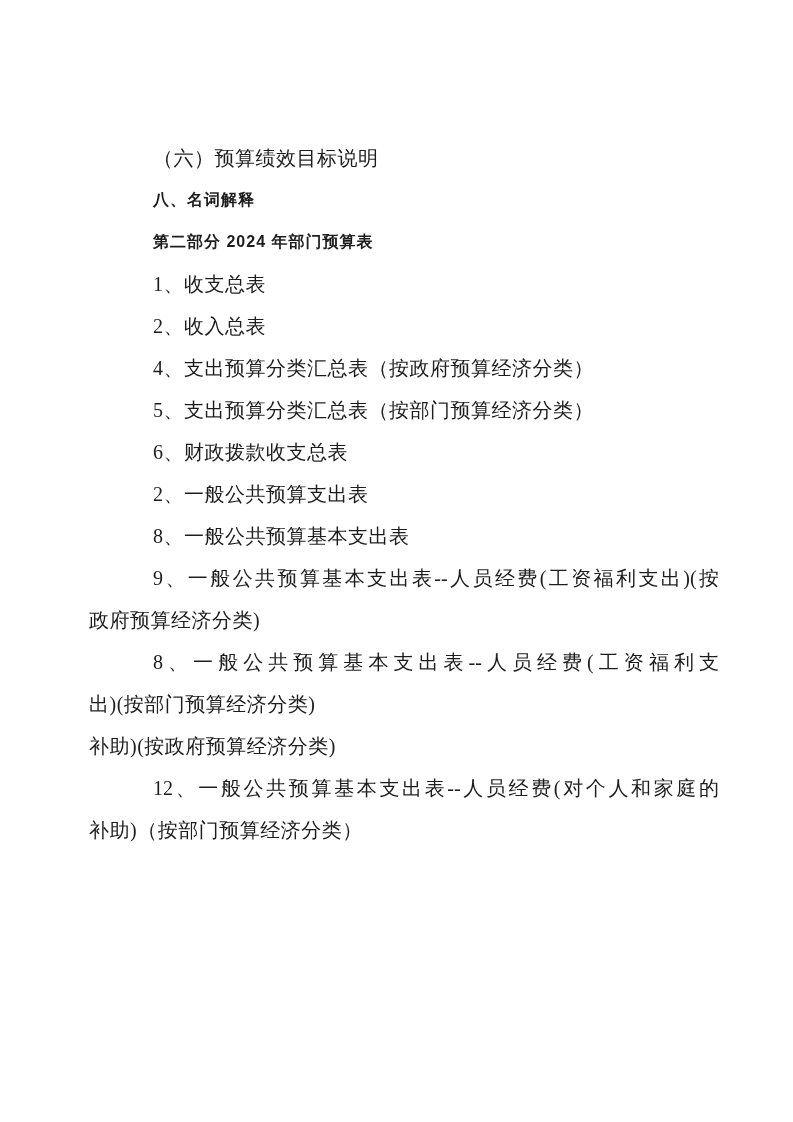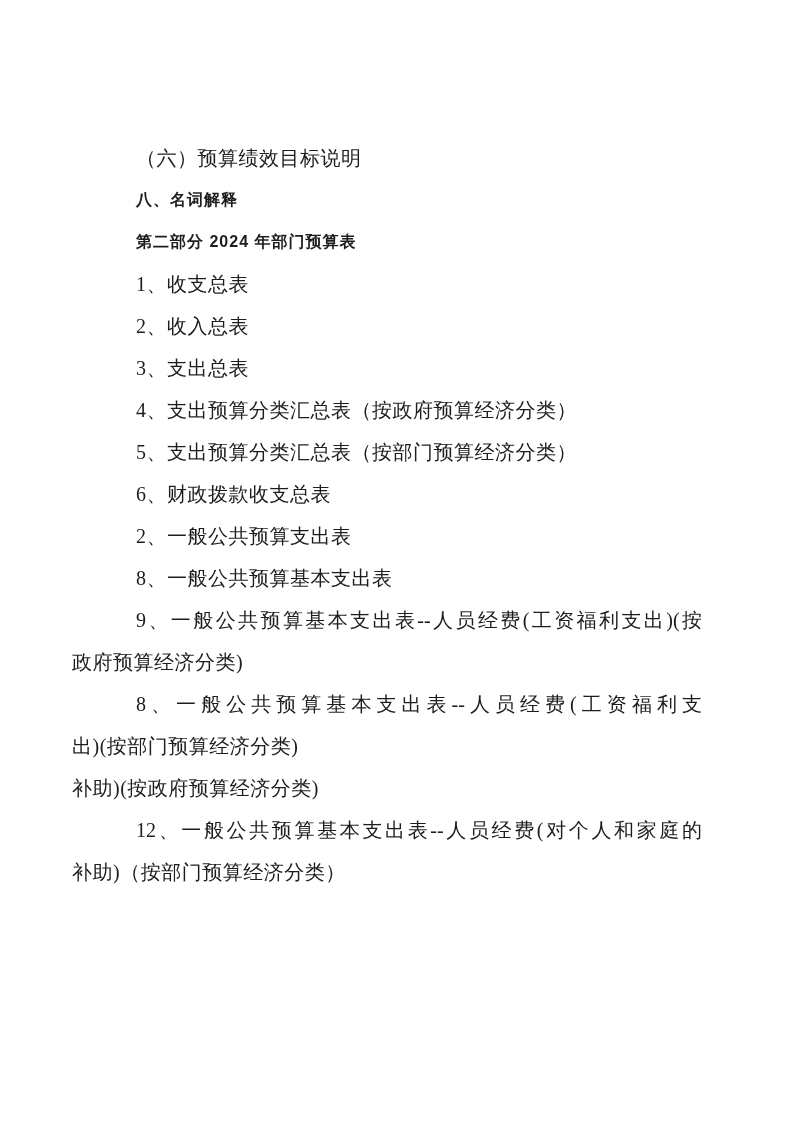--- a/index.html
+++ b/index.html
@@ -9,21 +9,21 @@
   }
   .page {
     position: relative;
     width: 793px;
     height: 1122px;
     background: #ffffff;
     overflow: hidden;
   }
   .doc {
     position: absolute;
-    left: 72px;
+    left: 89px;
     top: 137px;
     width: 630px;
   }
   .ln {
     margin: 0;
     padding: 0;
     line-height: 42px;
     font-size: 20px;
     font-family: "Liberation Serif", "DejaVu Serif", serif;
     color: #1d1d1d;
@@ -49,21 +49,20 @@
 <body>
 
 <div class="page">
   <main class="doc">
     <p class="ln ind">（六）预算绩效目标说明</p>
     <p class="ln ind hd">八、名词解释</p>
     <p class="ln ind hd">第二部分 2024 年部门预算表</p>
     <div id="toc-list">
         <p class="ln ind">1、收支总表</p>
         <p class="ln ind">2、收入总表</p>
-        <p class="ln ind">3、支出总表</p>
         <p class="ln ind">4、支出预算分类汇总表（按政府预算经济分类）</p>
         <p class="ln ind">5、支出预算分类汇总表（按部门预算经济分类）</p>
         <p class="ln ind">6、财政拨款收支总表</p>
         <p class="ln ind">2、一般公共预算支出表</p>
         <p class="ln ind">8、一般公共预算基本支出表</p>
         <p class="ln ind fill">9、一般公共预算基本支出表--人员经费(工资福利支出)(按</p>
         <p class="ln">政府预算经济分类)</p>
         <p class="ln ind fill">8、一般公共预算基本支出表--人员经费(工资福利支</p>
         <p class="ln">出)(按部门预算经济分类)</p>
         <p class="ln">补助)(按政府预算经济分类)</p>

